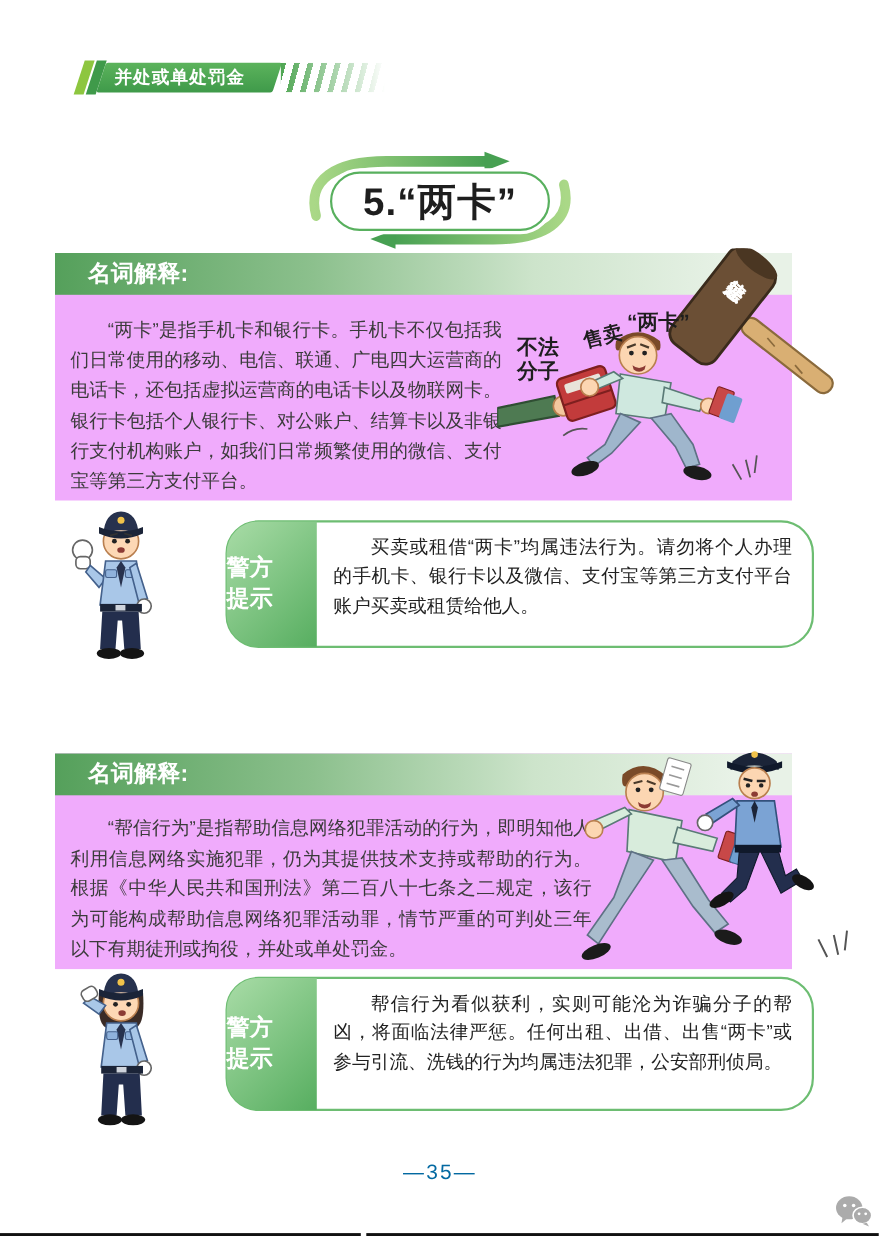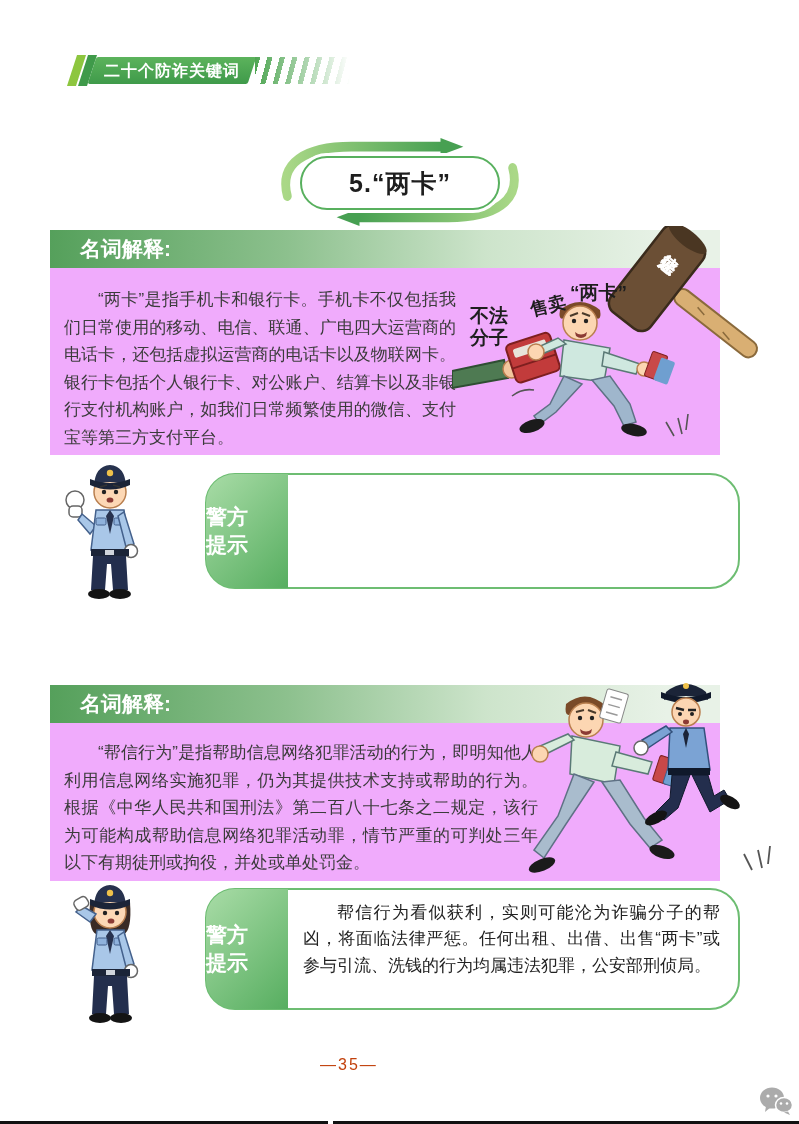--- a/index.html
+++ b/index.html
@@ -18,21 +18,21 @@
     background:repeating-linear-gradient(105deg,#4fa653 0 5px,transparent 5px 12px);
     -webkit-mask-image:linear-gradient(to right,#000,transparent);
     mask-image:linear-gradient(to right,#000,transparent);}
 
   
   .pill-wrap{position:absolute;height:92px;}
   .pill-wrap svg{position:absolute;left:0;top:0;width:100%;height:100%;}
   .pill{position:absolute;left:32px;right:32px;top:20px;bottom:18px;background:#fff;
     border:2px solid #58b05e;border-radius:30px;box-shadow:0 0 0 3px #fff;
     display:flex;align-items:center;justify-content:center;
-    font-size:25px;font-weight:bold;color:#1e1e1e;letter-spacing:1px;}
+    font-size:35px;font-weight:bold;color:#1e1e1e;letter-spacing:1px;}
   .pw5{left:268px;top:136px;width:264px;}
   .pw6{left:252px;top:586px;width:296px;}
 
   
   .panel{position:absolute;left:50px;width:670px;background:#f0abfc;}
   .panel5{top:230px;height:225px;}
   .panel6{top:685px;height:196px;}
   .def-head{position:absolute;left:0;top:0;width:100%;height:38px;
     background:linear-gradient(to right,#55a05b 0%,#8cc08d 35%,#cde4cb 65%,#e8f2e7 92%);
     color:#fff;font-size:21px;font-weight:bold;line-height:38px;padding-left:30px;box-sizing:border-box;}
@@ -54,37 +54,37 @@
   .tip5{top:473px;height:116px;}
   .tip6{top:888px;height:122px;}
   .tip-label{position:absolute;left:-1px;top:-1px;bottom:-1px;width:82px;
     background:linear-gradient(135deg,#a9dca7,#57ae60);border-radius:29px 0 0 29px;
     display:flex;flex-direction:column;justify-content:center;
     color:#fff;font-size:21px;font-weight:bold;line-height:1.35;}
   .tip-text{position:absolute;left:96px;right:18px;top:10px;color:#222;
     font-size:17px;line-height:1.55;text-align:justify;text-indent:2em;}
 
   
-  .pagenum{position:absolute;left:320px;top:1056px;width:160px;
-    color:#c2410c;font-size:16px;letter-spacing:2px;}
+  .pagenum{position:absolute;left:320px;top:1056px;width:160px;text-align:center;
+    color:#0369a1;font-size:19px;letter-spacing:2px;}
   .wechat{position:absolute;right:6px;top:1086px;display:flex;align-items:center;gap:10px;
     color:#a3a3a3;font-size:21px;letter-spacing:2px;}
   .bbar{position:absolute;top:1121px;height:3px;background:#111;}
   .bbar1{left:0;width:328px;}
   .bbar2{left:333px;right:0;}
 </style>
 </head>
 <body>
 
 <div class="page">
 
   <div class="banner-stripe bs1"></div>
   <div class="banner-stripe bs2"></div>
   <div class="banner-bar"></div>
-  <div class="banner-text">二十个防诈关键词</div>
+  <div class="banner-text">并处或单处罚金</div>
   <div class="banner-hatch"></div>
 
   <div class="pill-wrap pw5">
     <svg viewBox="0 0 300 95" preserveAspectRatio="none">
       <defs>
         <linearGradient id="ag1" x1="0" y1="0" x2="1" y2="0">
           <stop offset="0" stop-color="#aad887"></stop>
             <stop offset="1" stop-color="#47a052"></stop>
         </linearGradient>
         <linearGradient id="ag2" x1="1" y1="0" x2="0" y2="0">
@@ -180,20 +180,21 @@
     <path d="M41 104 L74 104 L76 138 L61 138 L59 112 L55 112 L53 138 L39 138 Z" fill="#232e4d"></path>
     <ellipse cx="47" cy="142" rx="11" ry="5" fill="#141414"></ellipse>
     <ellipse cx="68" cy="142" rx="11" ry="5" fill="#141414"></ellipse>
   </svg>
 
   <div class="tipbox tip5">
     <div class="tip-label">
       <span>警方</span>
       <span>提示</span>
     </div>
+    <div class="tip-text">买卖或租借“两卡”均属违法行为。请勿将个人办理的手机卡、银行卡以及微信、支付宝等第三方支付平台账户买卖或租赁给他人。</div>
   </div>
 
 
   <div class="panel panel6">
     <div class="def-head">名词解释:</div>
     <div class="def-body def-body6">“帮信行为”是指帮助信息网络犯罪活动的行为，即明知他人利用信息网络实施犯罪，仍为其提供技术支持或帮助的行为。根据《中华人民共和国刑法》第二百八十七条之二规定，该行为可能构成帮助信息网络犯罪活动罪，情节严重的可判处三年以下有期徒刑或拘役，并处或单处罚金。</div>
   </div>
 
   <svg class="illus6" viewBox="0 0 264 232">
 

